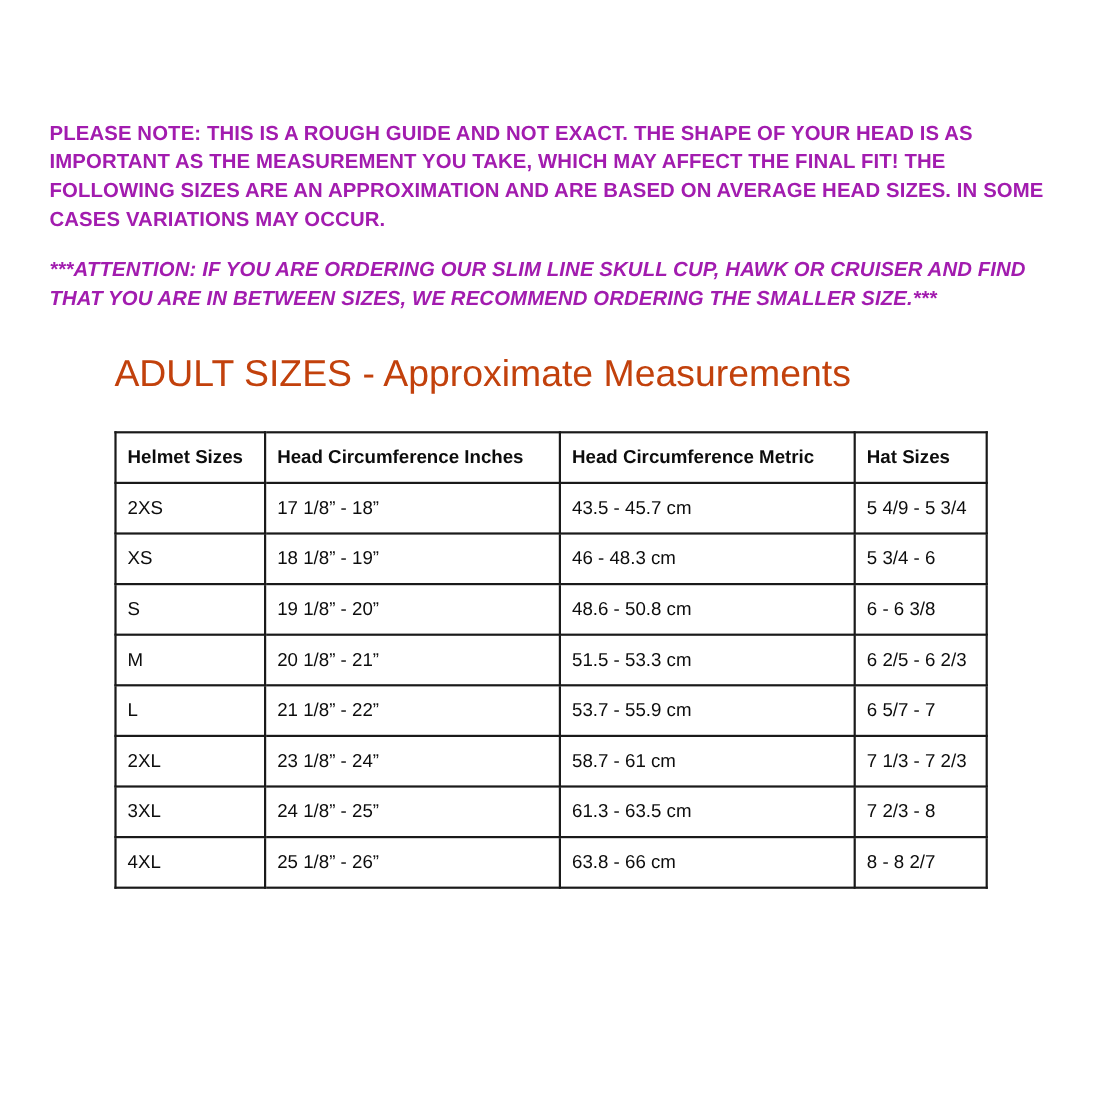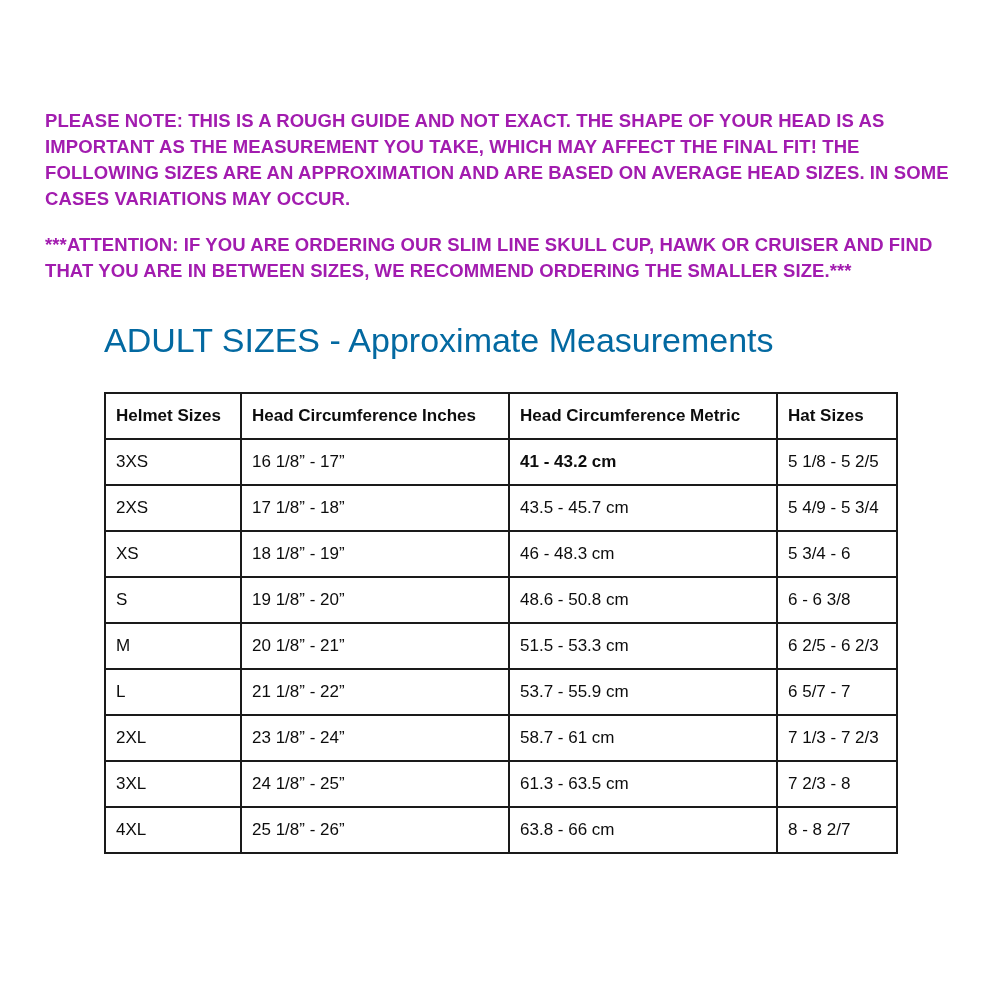--- a/index.html
+++ b/index.html
@@ -31,31 +31,32 @@
   .note-para {
     font-size: 18.5px;
     line-height: 26px;
     letter-spacing: 0.1px;
     margin: 0 0 20px 0;
     font-weight: 600;
     color: #a21caf;
   }
   .note-para:last-child {
     margin-bottom: 15px;
+    font-style: italic;
   }
 
   
   .table-title {
     position: absolute;
     left: 104px;
     top: 318px;
     font-size: 34px;
     line-height: 44px;
     font-weight: 400;
-    color: #0369a1;
+    color: #c2410c;
     white-space: nowrap;
   }
 
   
   .size-table-wrap {
     position: absolute;
     left: 104px;
     top: 392px;
     width: 792px;
   }
@@ -113,26 +114,20 @@
       <thead>
         <tr>
           <th>Helmet Sizes</th>
           <th>Head Circumference Inches</th>
           <th>Head Circumference Metric</th>
           <th>Hat Sizes</th>
         </tr>
       </thead>
       <tbody id="table-body">
           <tr>
-            <td>3XS</td>
-            <td>16 1/8” - 17”</td>
-            <td class="bold-cell">41 - 43.2 cm</td>
-            <td>5 1/8 - 5 2/5</td>
-          </tr>
-          <tr>
             <td>2XS</td>
             <td>17 1/8” - 18”</td>
             <td>43.5 - 45.7 cm</td>
             <td>5 4/9 - 5 3/4</td>
           </tr>
           <tr>
             <td>XS</td>
             <td>18 1/8” - 19”</td>
             <td>46 - 48.3 cm</td>
             <td>5 3/4 - 6</td>

